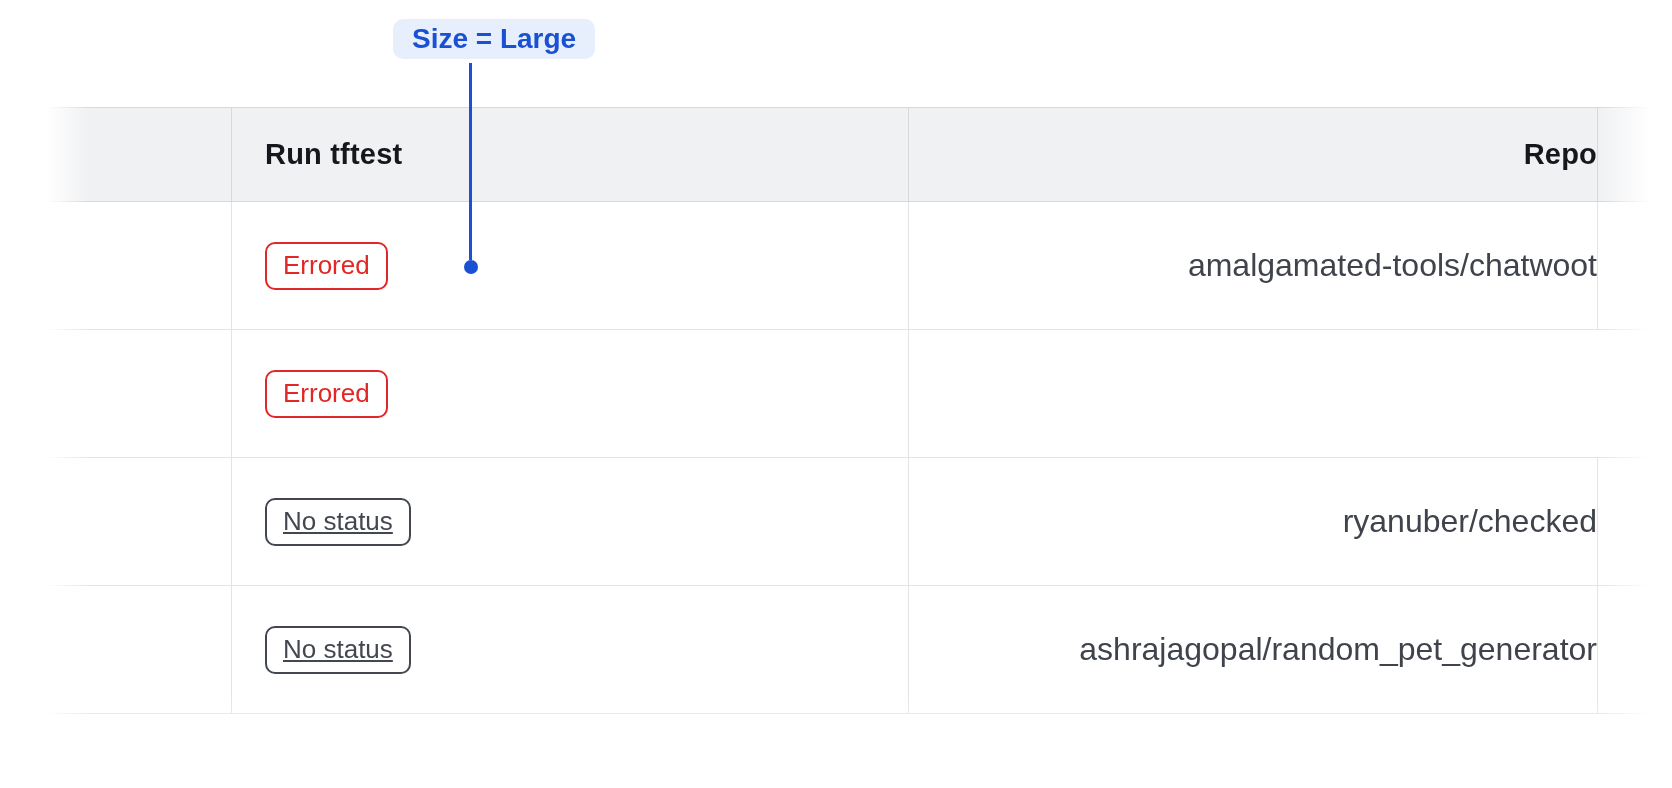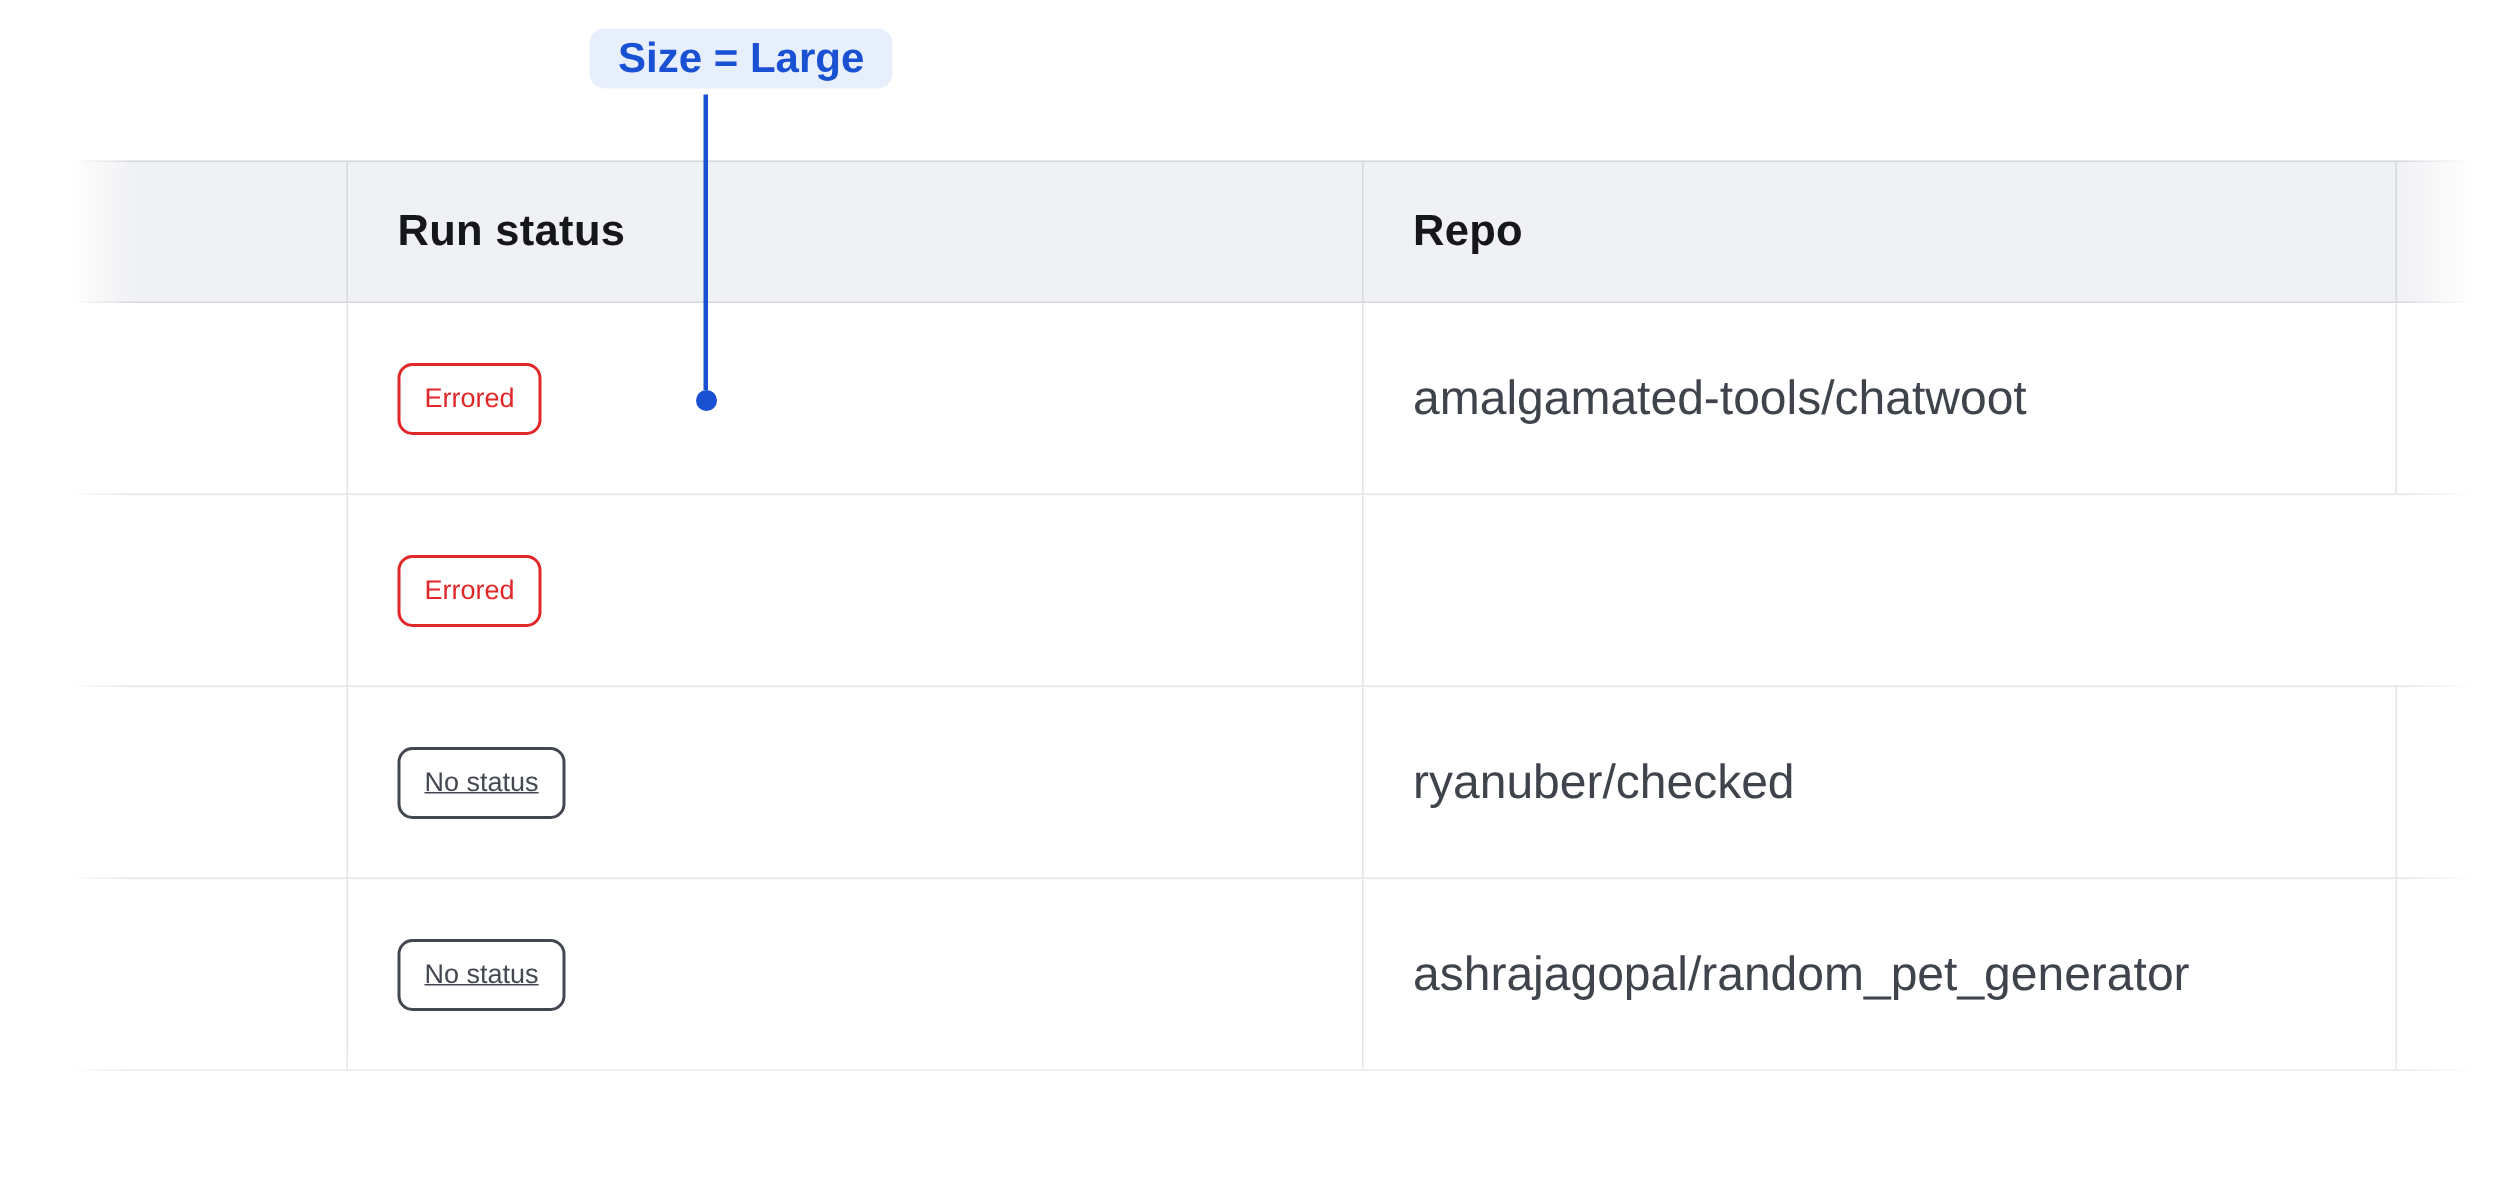--- a/index.html
+++ b/index.html
@@ -35,21 +35,21 @@
   }
   .cell {
     box-sizing: border-box;
     display: flex;
     align-items: center;
     padding-left: 33px;
     overflow: hidden;
   }
   .cell.c-spacer-left  { width: 190px; padding-left: 0; border-right: 1px solid var(--divider); }
   .cell.c-status       { width: 677px; border-right: 1px solid var(--divider); }
-  .cell.c-repo         { width: 689px; border-right: 1px solid var(--divider); }
+  .cell.c-repo         { width: 689px; border-right: 1px solid var(--divider); justify-content: flex-end; }
   .cell.c-spacer-right { flex: 1; padding-left: 0; }
   .header-row .cell { border-right-color: var(--divider-strong); }
 
   .th {
     font-size: 29px;
     font-weight: 700;
     color: var(--header-text);
     letter-spacing: 0.2px;
   }
   .repo-name {
@@ -60,21 +60,21 @@
   }
 
   
   .badge {
     display: inline-flex;
     align-items: center;
     height: 44px;
     padding: 0 16px;
     border: 2px solid;
     border-radius: 10px;
-    font-size: 18px;
+    font-size: 26px;
     font-weight: 500;
     white-space: nowrap;
     background: #ffffff;
   }
   .badge--errored        { color: var(--errored);        border-color: var(--errored); }
   .badge--policy-checked { color: var(--policy-checked); border-color: var(--policy-checked); }
   .badge--no-status      { color: var(--no-status);      border-color: var(--no-status); text-decoration: underline; }
 
   
   .annotation-pill {
@@ -129,21 +129,21 @@
 <div class="annotation-pill">
   <span>Size = Large</span>
 </div>
 <div class="annotation-line"></div>
 <div class="annotation-dot"></div>
 
 <div class="table-wrap">
   <div class="header-row">
     <div class="cell c-spacer-left"></div>
     <div class="cell c-status">
-      <span class="th">Run status</span>
+      <span class="th">Run tftest</span>
     </div>
     <div class="cell c-repo">
       <span class="th">Repo</span>
     </div>
     <div class="cell c-spacer-right"></div>
   </div>
   <div id="table-body">
   <div class="row">
     <div class="cell c-spacer-left"></div>
     <div class="cell c-status">

